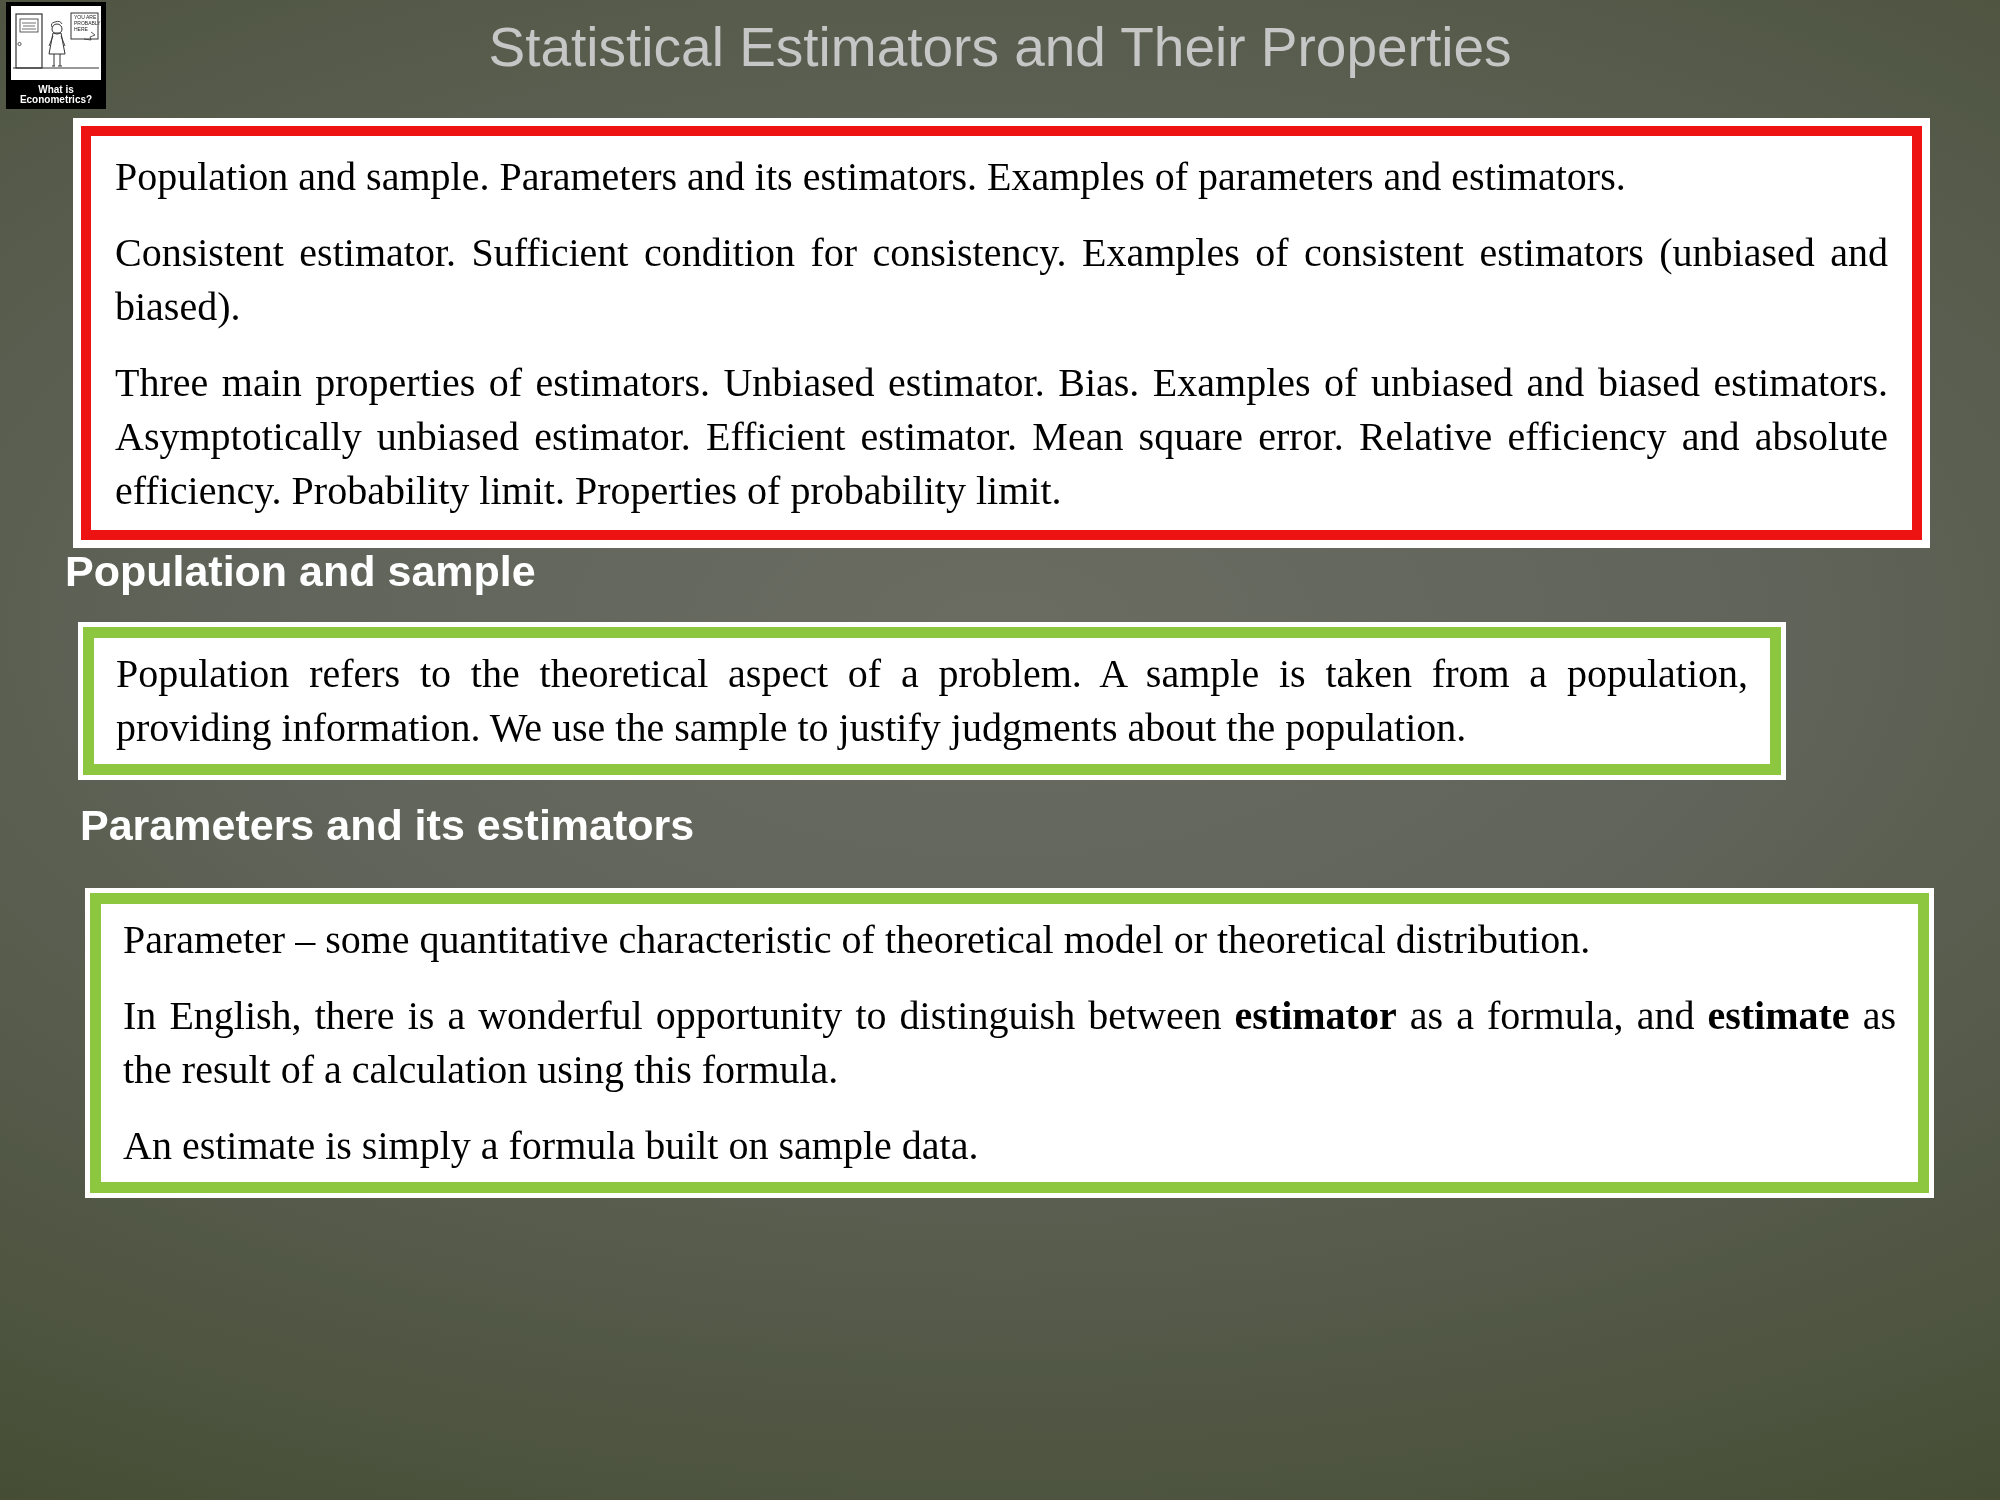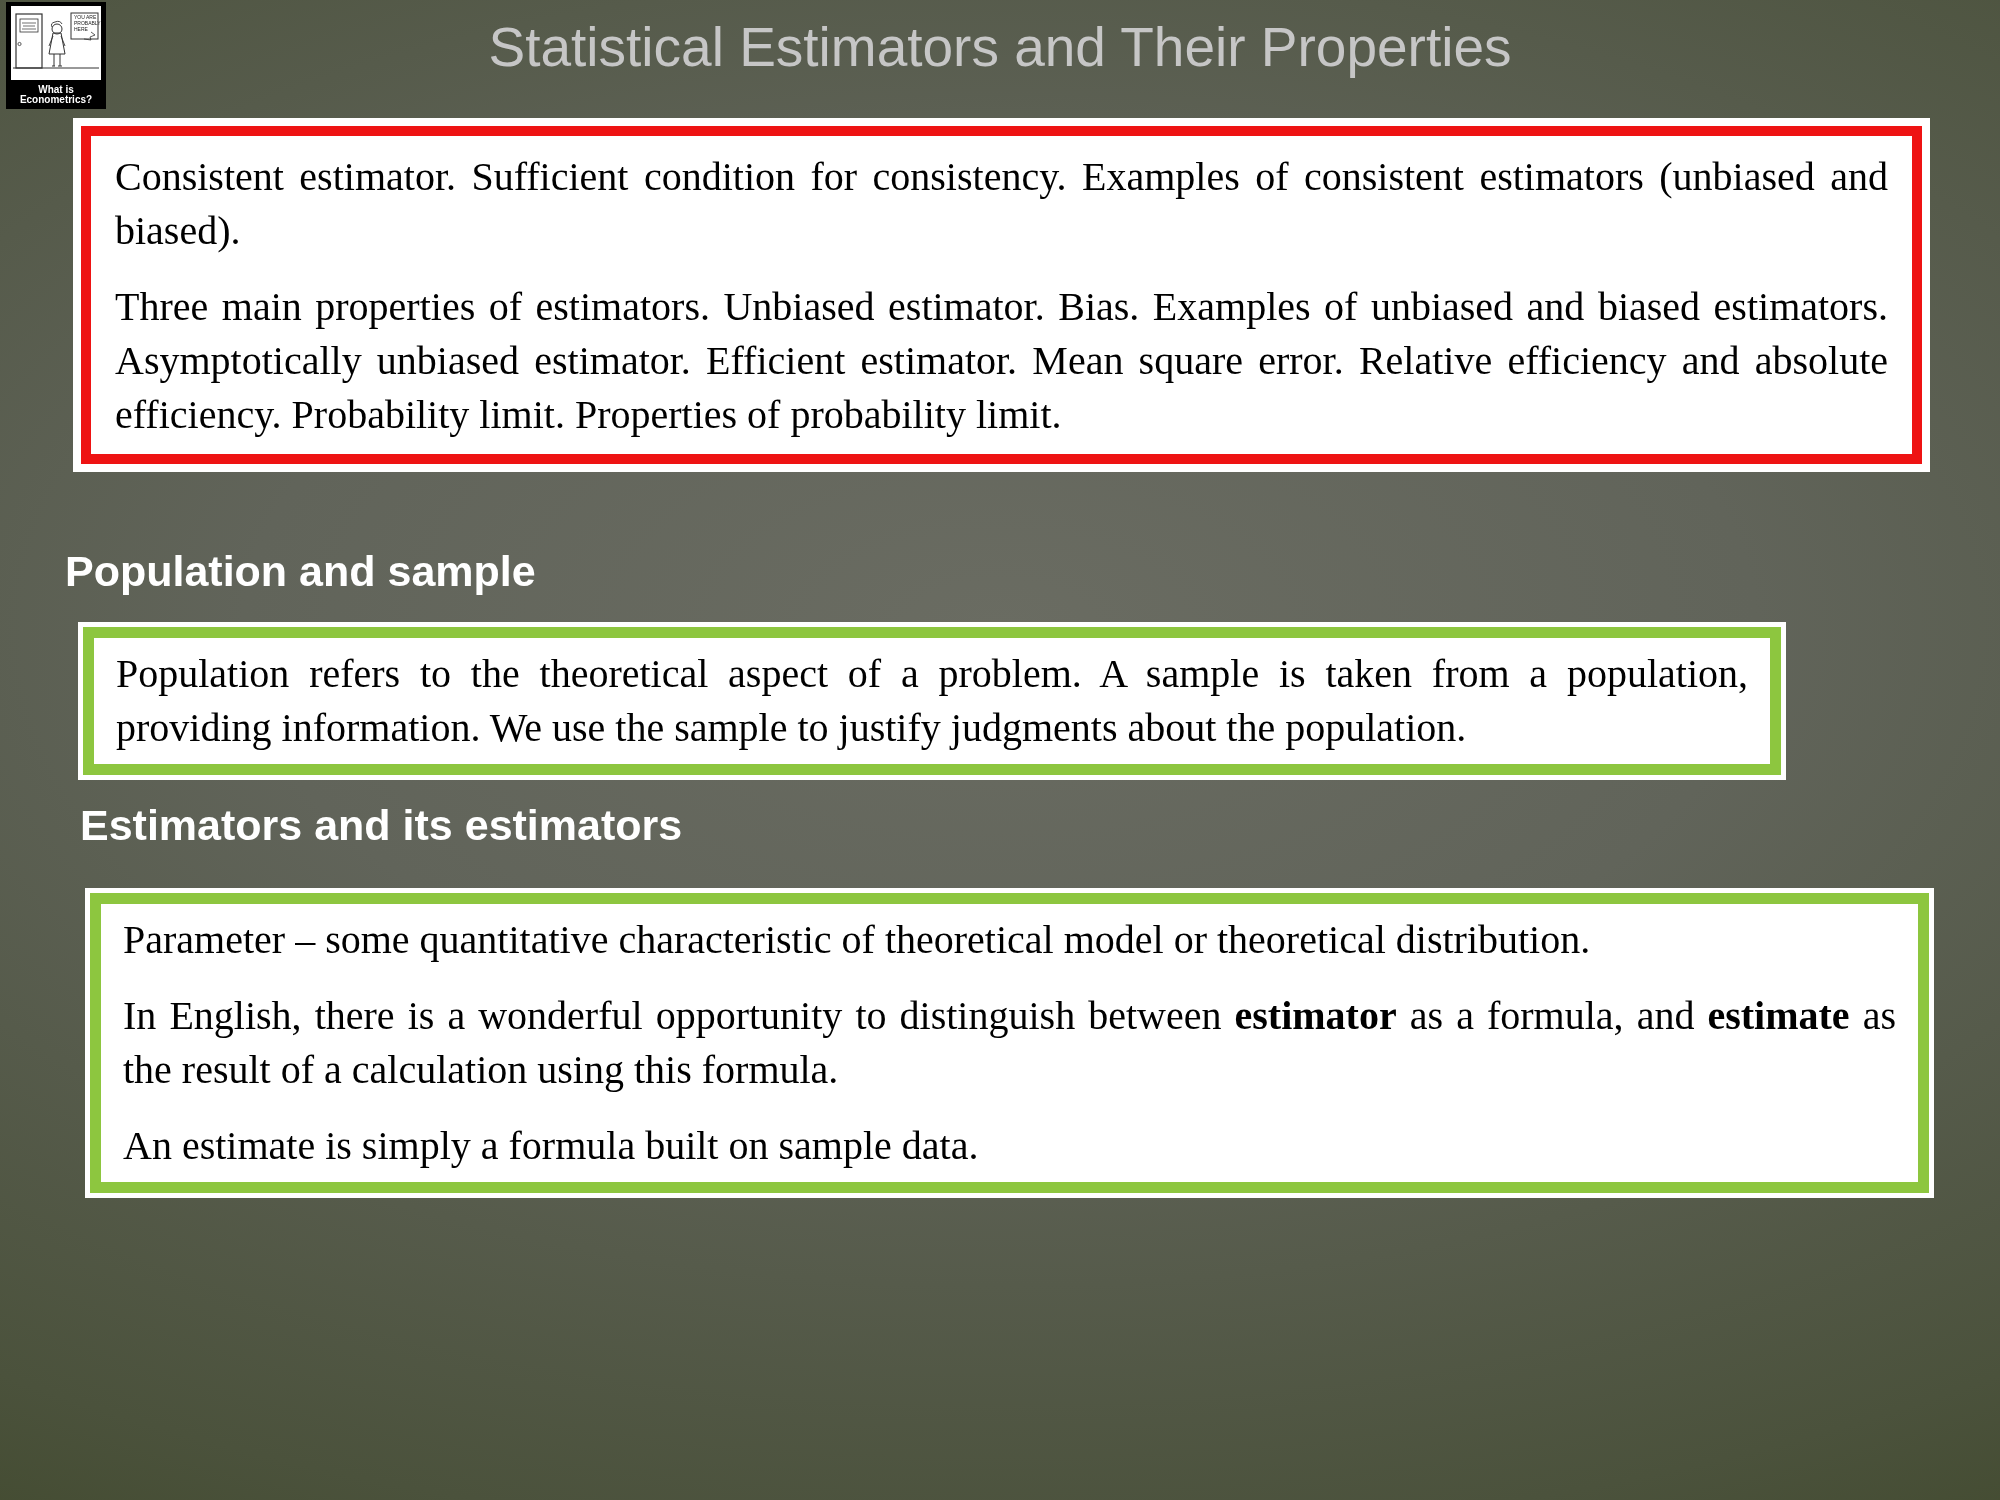--- a/index.html
+++ b/index.html
@@ -109,34 +109,35 @@
         </g>
       </svg>
     </div>
     <div class="cartoon-caption">What is Econometrics?</div>
   </div>
 
   <div class="slide-title">Statistical Estimators and Their Properties</div>
 
   <div class="panel panel-red">
     <div class="panel-inner body-text">
+      <p>Population and sample. Parameters and its estimators. Examples of parameters and estimators.</p>
       <p>Consistent estimator. Sufficient condition for consistency. Examples of consistent estimators (unbiased and biased).</p>
       <p>Three main properties of estimators. Unbiased estimator. Bias. Examples of unbiased and biased estimators. Asymptotically unbiased estimator. Efficient estimator. Mean square error. Relative efficiency and absolute efficiency. Probability limit. Properties of probability limit.</p>
     </div>
   </div>
 
   <div class="section-heading heading-1">Population and sample</div>
 
   <div class="panel panel-green1">
     <div class="panel-inner body-text">
       <p>Population refers to the theoretical aspect of a problem. A sample is taken from a population, providing information. We use the sample to justify judgments about the population.</p>
     </div>
   </div>
 
-  <div class="section-heading heading-2">Estimators and its estimators</div>
+  <div class="section-heading heading-2">Parameters and its estimators</div>
 
   <div class="panel panel-green2">
     <div class="panel-inner body-text">
       <p>Parameter – some quantitative characteristic of theoretical model or theoretical distribution.</p>
       <p><span>In English, there is a wonderful opportunity to distinguish between </span><b>estimator</b><span> as a formula, and </span><b>estimate</b><span> as the result of a calculation using this formula.</span></p>
       <p>An estimate is simply a formula built on sample data.</p>
     </div>
   </div>
 
 </div>

